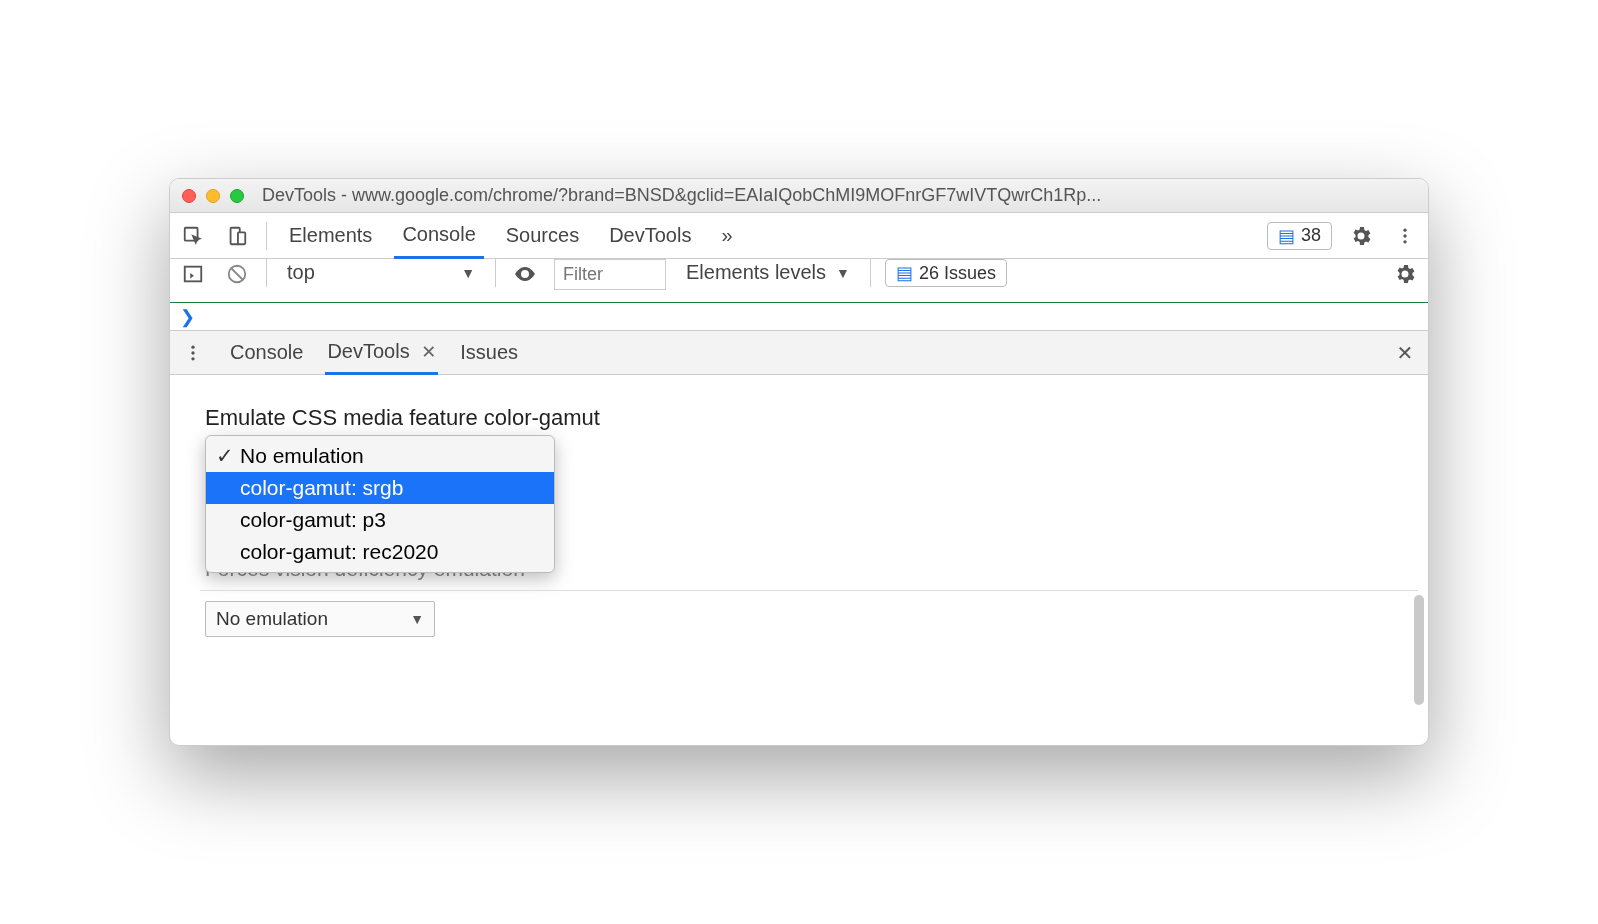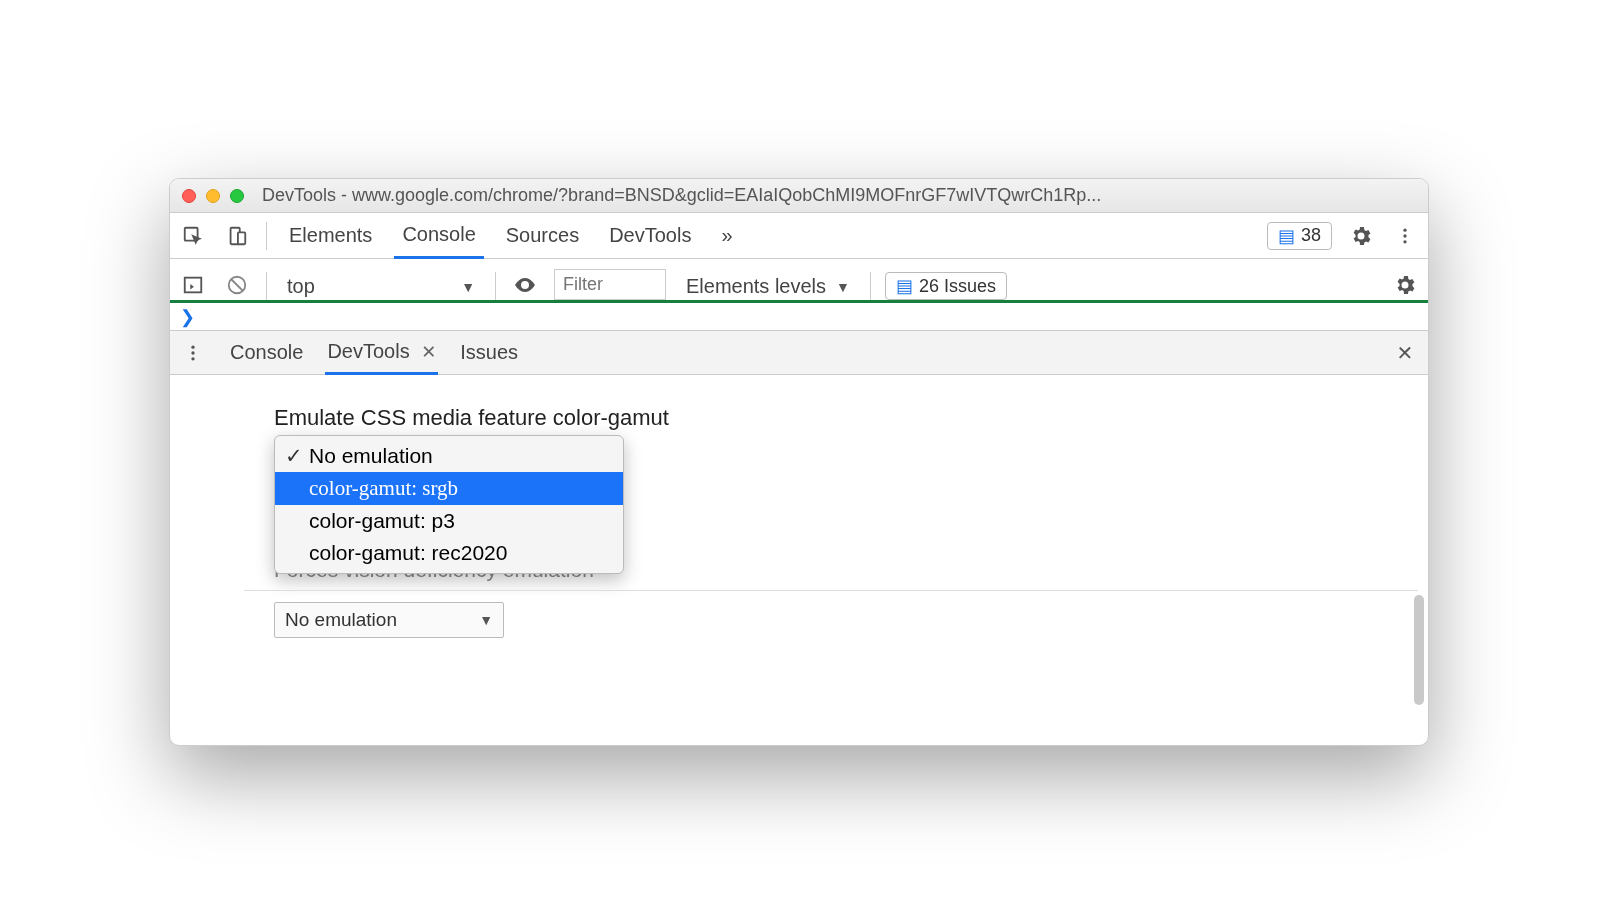--- a/index.html
+++ b/index.html
@@ -54,23 +54,23 @@
   .tab.sel { border-bottom: 3px solid #1a73e8; }
   .spacer { flex: 1; }
   .badge {
     display: flex; align-items: center; gap: 6px;
     border: 1px solid #bbb; border-radius: 4px;
     padding: 2px 10px; font-size: 18px; color: #333;
   }
   .badge .msgicon { color: #1a73e8; font-size: 18px; }
   
   .consoletb {
-    display: flex; align-items: flex-end;
+    display: flex; align-items: flex-start;
     height: 44px;
-    border-bottom: 3px solid #15803d;
+    border-bottom: 1px solid #15803d;
     padding: 0 8px;
     gap: 14px;
     font-size: 20px;
     color: #444;
   }
   .select-like {
     display: flex; align-items: center; gap: 10px;
     padding: 2px 6px;
     min-width: 200px;
   }
@@ -86,23 +86,22 @@
     display: flex; align-items: center; height: 44px;
     border-bottom: 1px solid #ccc;
     background: #f3f3f3;
     padding: 0 8px; gap: 20px; font-size: 20px; color: #444;
   }
   .drawertabs .tab { padding: 9px 2px; }
   .tab-close { font-size: 18px; color: #666; margin-left: 6px; }
   
   .panel {
     position: relative;
-    padding: 30px 60px 30px 60px;
+    padding: 30px 60px 30px 35px;
     min-height: 370px;
-    margin-left: 44px;
   }
   .section-title { font-size: 22px; color: #222; margin-bottom: 4px; }
   .section-sub { font-size: 21px; color: #888; margin-bottom: 20px; }
   .dd {
     display: flex; align-items: center; justify-content: space-between;
     width: 230px; height: 36px;
     border: 1px solid #bbb; border-radius: 2px;
     padding: 0 10px; font-size: 19px; color: #333;
     background: #fafafa;
   }
@@ -120,21 +119,21 @@
     padding: 4px 0;
   }
   .menu-item {
     display: flex; align-items: center;
     padding: 4px 14px 4px 34px;
     position: relative;
   }
   .menu-item.checked::before {
     content: "✓"; position: absolute; left: 10px; color: #333;
   }
-  .menu-item.hl { background: #1a73f8; color: #fff; font-family: Liberation Serif, serif; }
+  .menu-item.hl { background: #1a73f8; color: #fff; }
   .below-sub { font-size: 21px; color: #888; margin-top: 60px; }
   .scrollthumb {
     position: absolute; right: 4px; bottom: 40px;
     width: 10px; height: 110px; border-radius: 5px;
     background: #c9c9c9;
   }
 </style>
 </head>
 <body>
 

